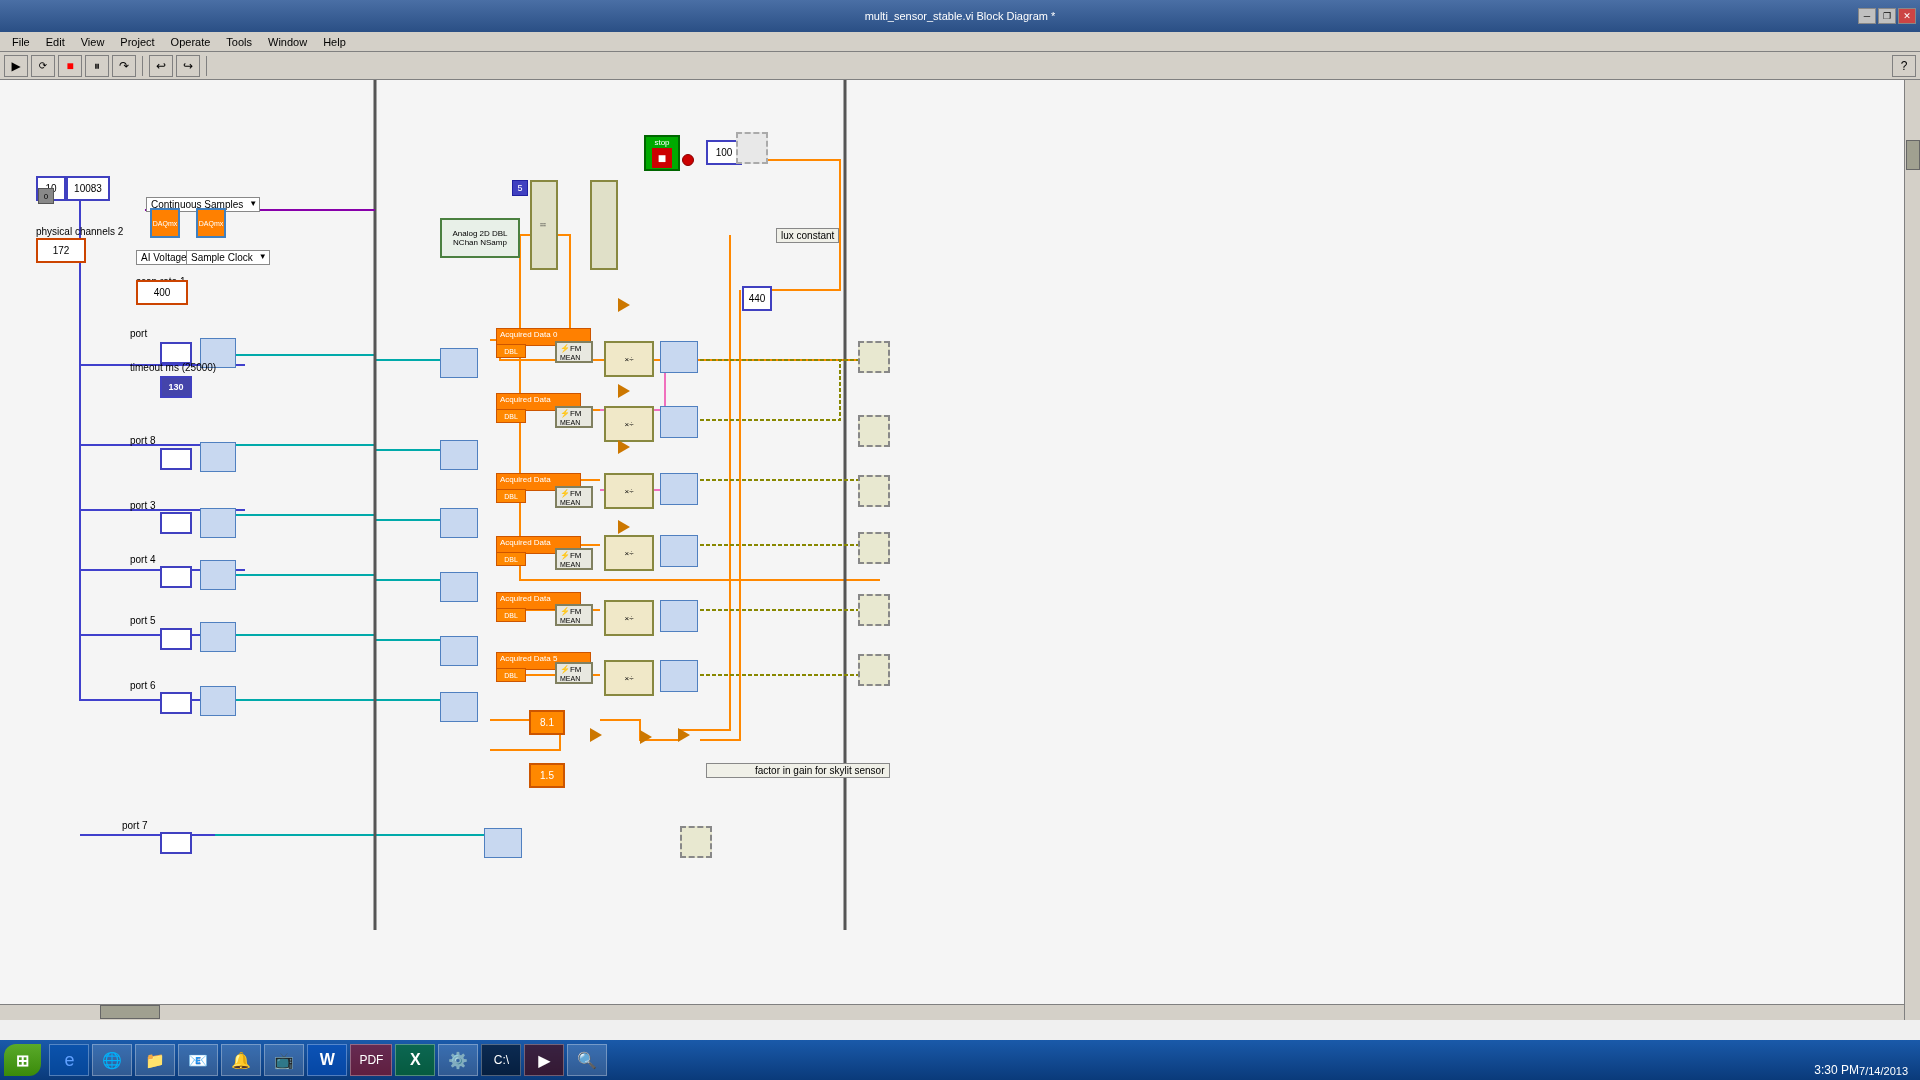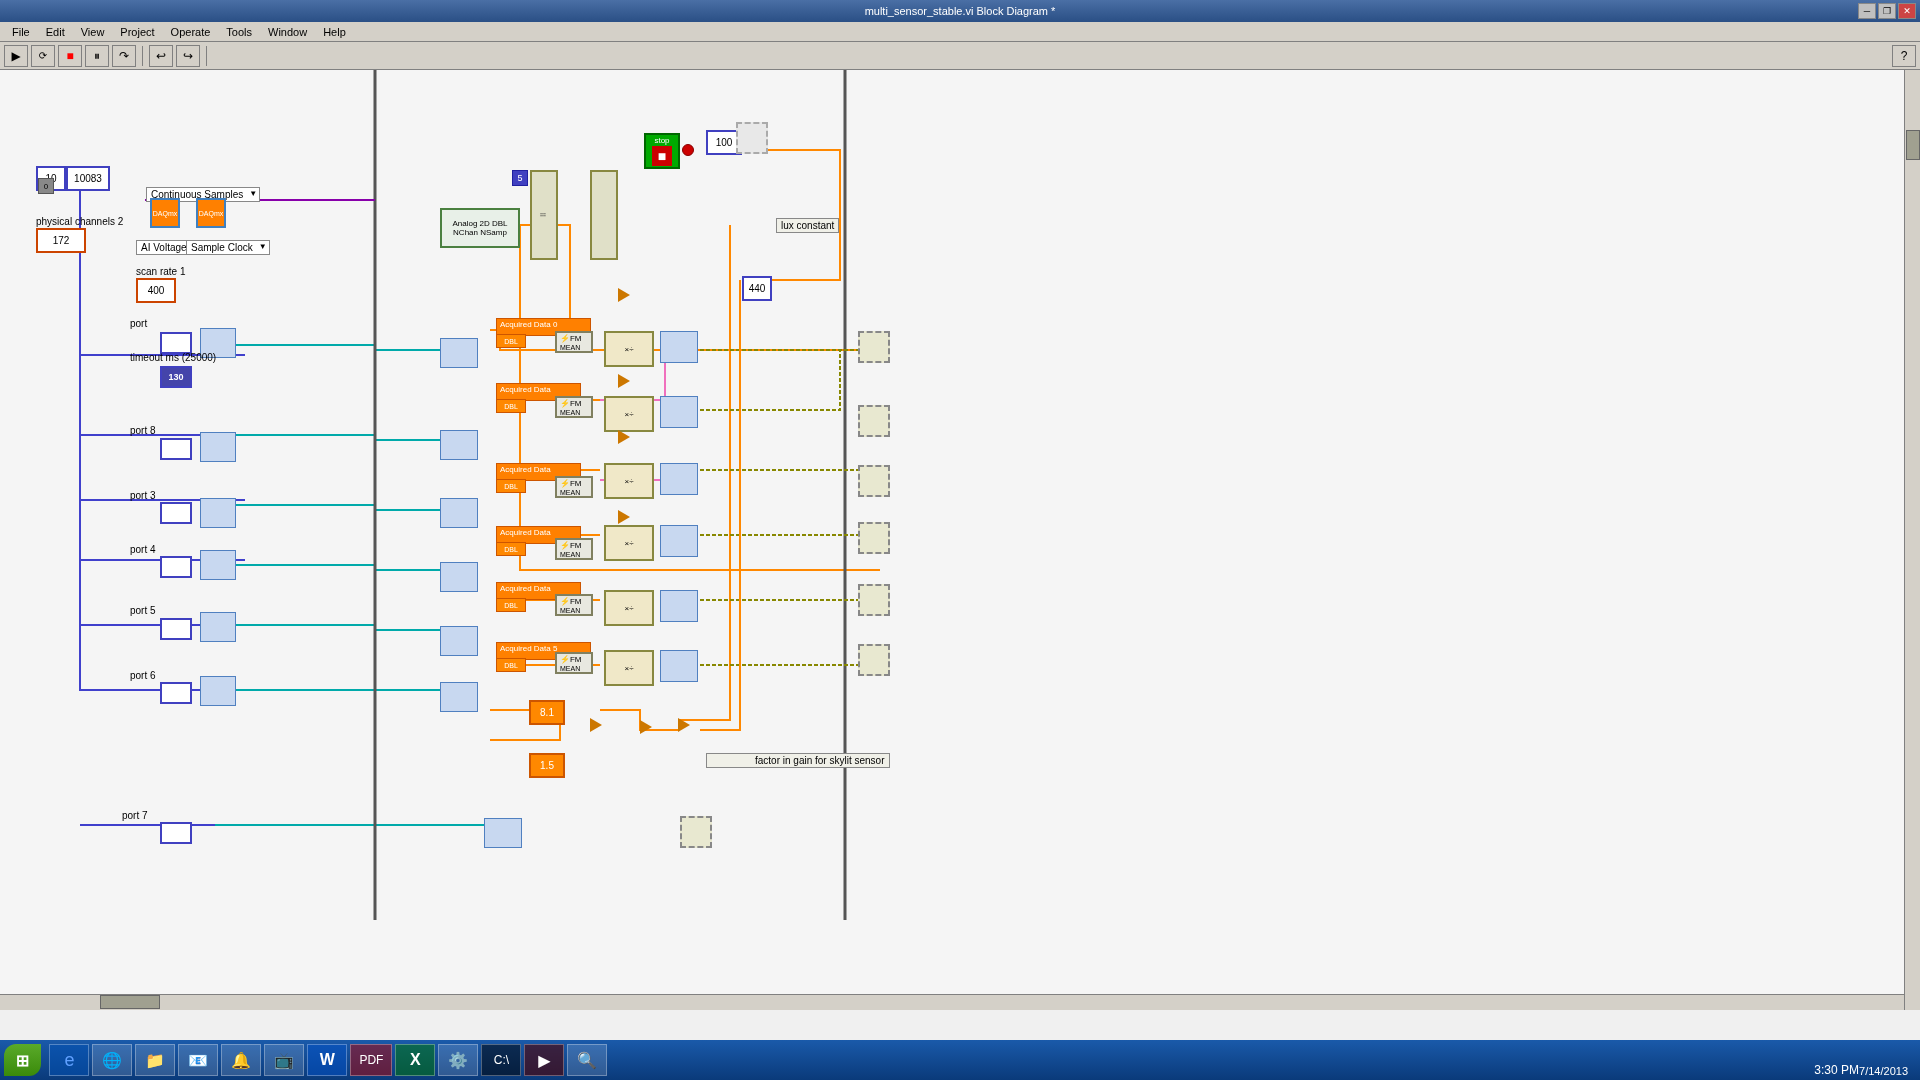--- a/index.html
+++ b/index.html
@@ -1,21 +1,21 @@
 <!DOCTYPE html>
 <html><head>
   <meta charset="utf-8">
   <style>
     * { margin: 0; padding: 0; box-sizing: border-box; }
     body { width: 1920px; height: 1080px; overflow: hidden; background: #c0c0c0; font-family: 'Segoe UI', Tahoma, sans-serif; font-size: 11px; }
 
     
     #titlebar {
       background: linear-gradient(to bottom, #4a6fa5, #2a4f85);
-      height: 22px;
+      height: 32px;
       display: flex;
       align-items: center;
       padding: 0 8px;
       color: white;
       font-size: 11px;
       position: relative;
     }
     #titlebar .win-controls { display: flex; gap: 2px; position: absolute; right: 4px; }
     .win-btn {
       width: 18px; height: 16px; background: #c0c0c0; border: 1px solid #888;
@@ -332,21 +332,21 @@
       <polyline points="665,400 665,410 600,410" fill="none" stroke="#ee44aa" stroke-width="1.5"></polyline>
 
       <polyline points="145,130 375,130" fill="none" stroke="#8800aa" stroke-width="2"></polyline>
 
       <polyline points="730,80 840,80 840,210 760,210" fill="none" stroke="#ff8800" stroke-width="2"></polyline>
       <polyline points="490,640 560,640 560,670 490,670" fill="none" stroke="#ff8800" stroke-width="2"></polyline>
       <polyline points="600,640 640,640 640,660 680,660" fill="none" stroke="#ff8800" stroke-width="2"></polyline>
       <polyline points="700,660 740,660 740,210" fill="none" stroke="#ff8800" stroke-width="2"></polyline>
     </svg>
 
-    <div class="stop-btn" style="left:644px;top:55px;margin-top:8px;">
+    <div class="stop-btn" style="left:644px;top:55px;">
       <div style="font-size:8px;color:#fff;margin-bottom:1px;">stop</div>
       <div class="inner">
         <span style="color:white;font-size:14px;font-weight:bold;">■</span>
       </div>
     </div>
     <div class="led" style="left:682px;top:74px;background:#cc0000;border:1px solid #880000;"></div>
 
     <div class="num-ctrl" style="left:706px;top:60px;width:36px;">
       <span>100</span>
     </div>
@@ -382,21 +382,21 @@
       <span>AI Voltage</span>
     </div>
 
     <div class="dropdown-ctrl" style="left:186px;top:170px;">
       <span>Sample Clock</span>
     </div>
 
     <div class="label" style="left:136px;top:196px;">
       <span>scan rate 1</span>
     </div>
-    <div class="num-ctrl" style="left:136px;top:208px;width:40px;border-color:#cc4400;">400</div>
+    <div class="num-ctrl" style="left:136px;top:200px;width:52px;border-color:#cc4400;">400</div>
 
     <div class="block block-sub" style="left:150px;top:128px;width:30px;height:30px;font-size:7px;background:#ff8000;color:white;">DAQmx</div>
     <div class="block block-sub" style="left:196px;top:128px;width:30px;height:30px;font-size:7px;background:#ff8000;color:white;">DAQmx</div>
 
     <div class="block" style="left:440px;top:138px;width:80px;height:40px;background:#e8f0e8;border:2px solid #4a8040;font-size:8px;">
       <span style="white-space:pre;">Analog 2D DBL
 NChan NSamp</span>
     </div>
 
     <div class="block" style="left:530px;top:100px;width:28px;height:90px;background:#e0e0c8;border:2px solid #888840;font-size:7px;">

